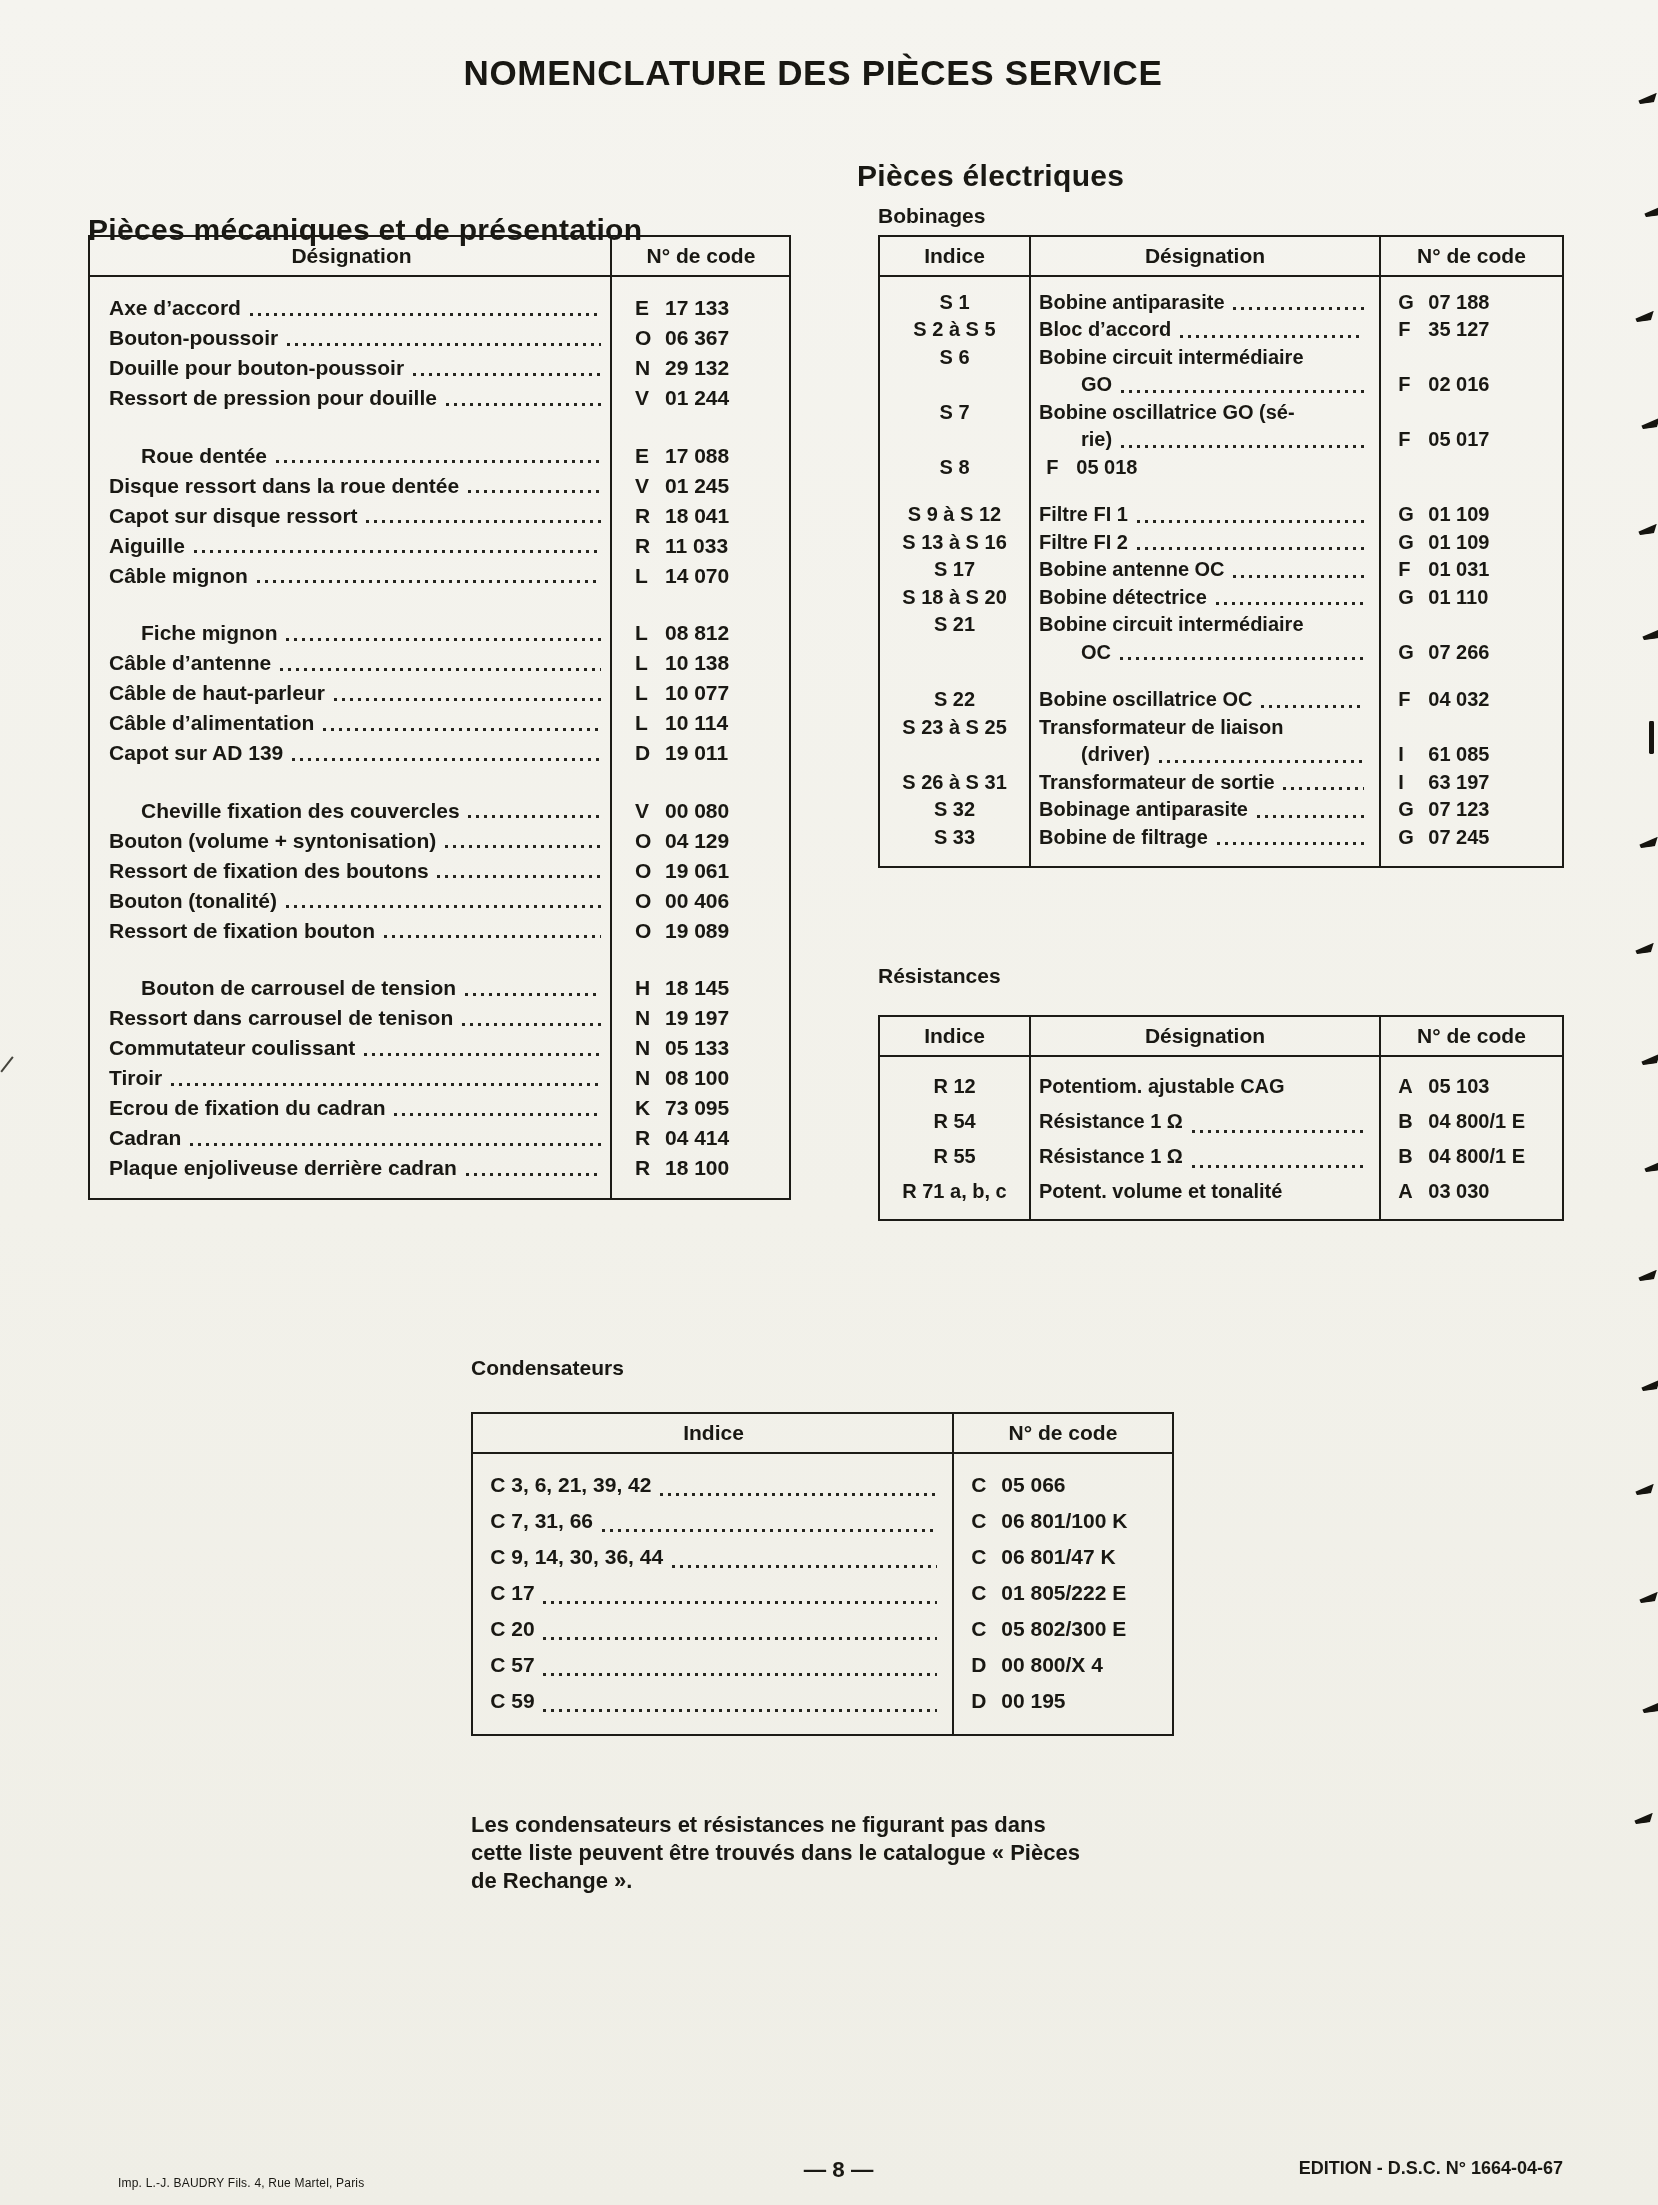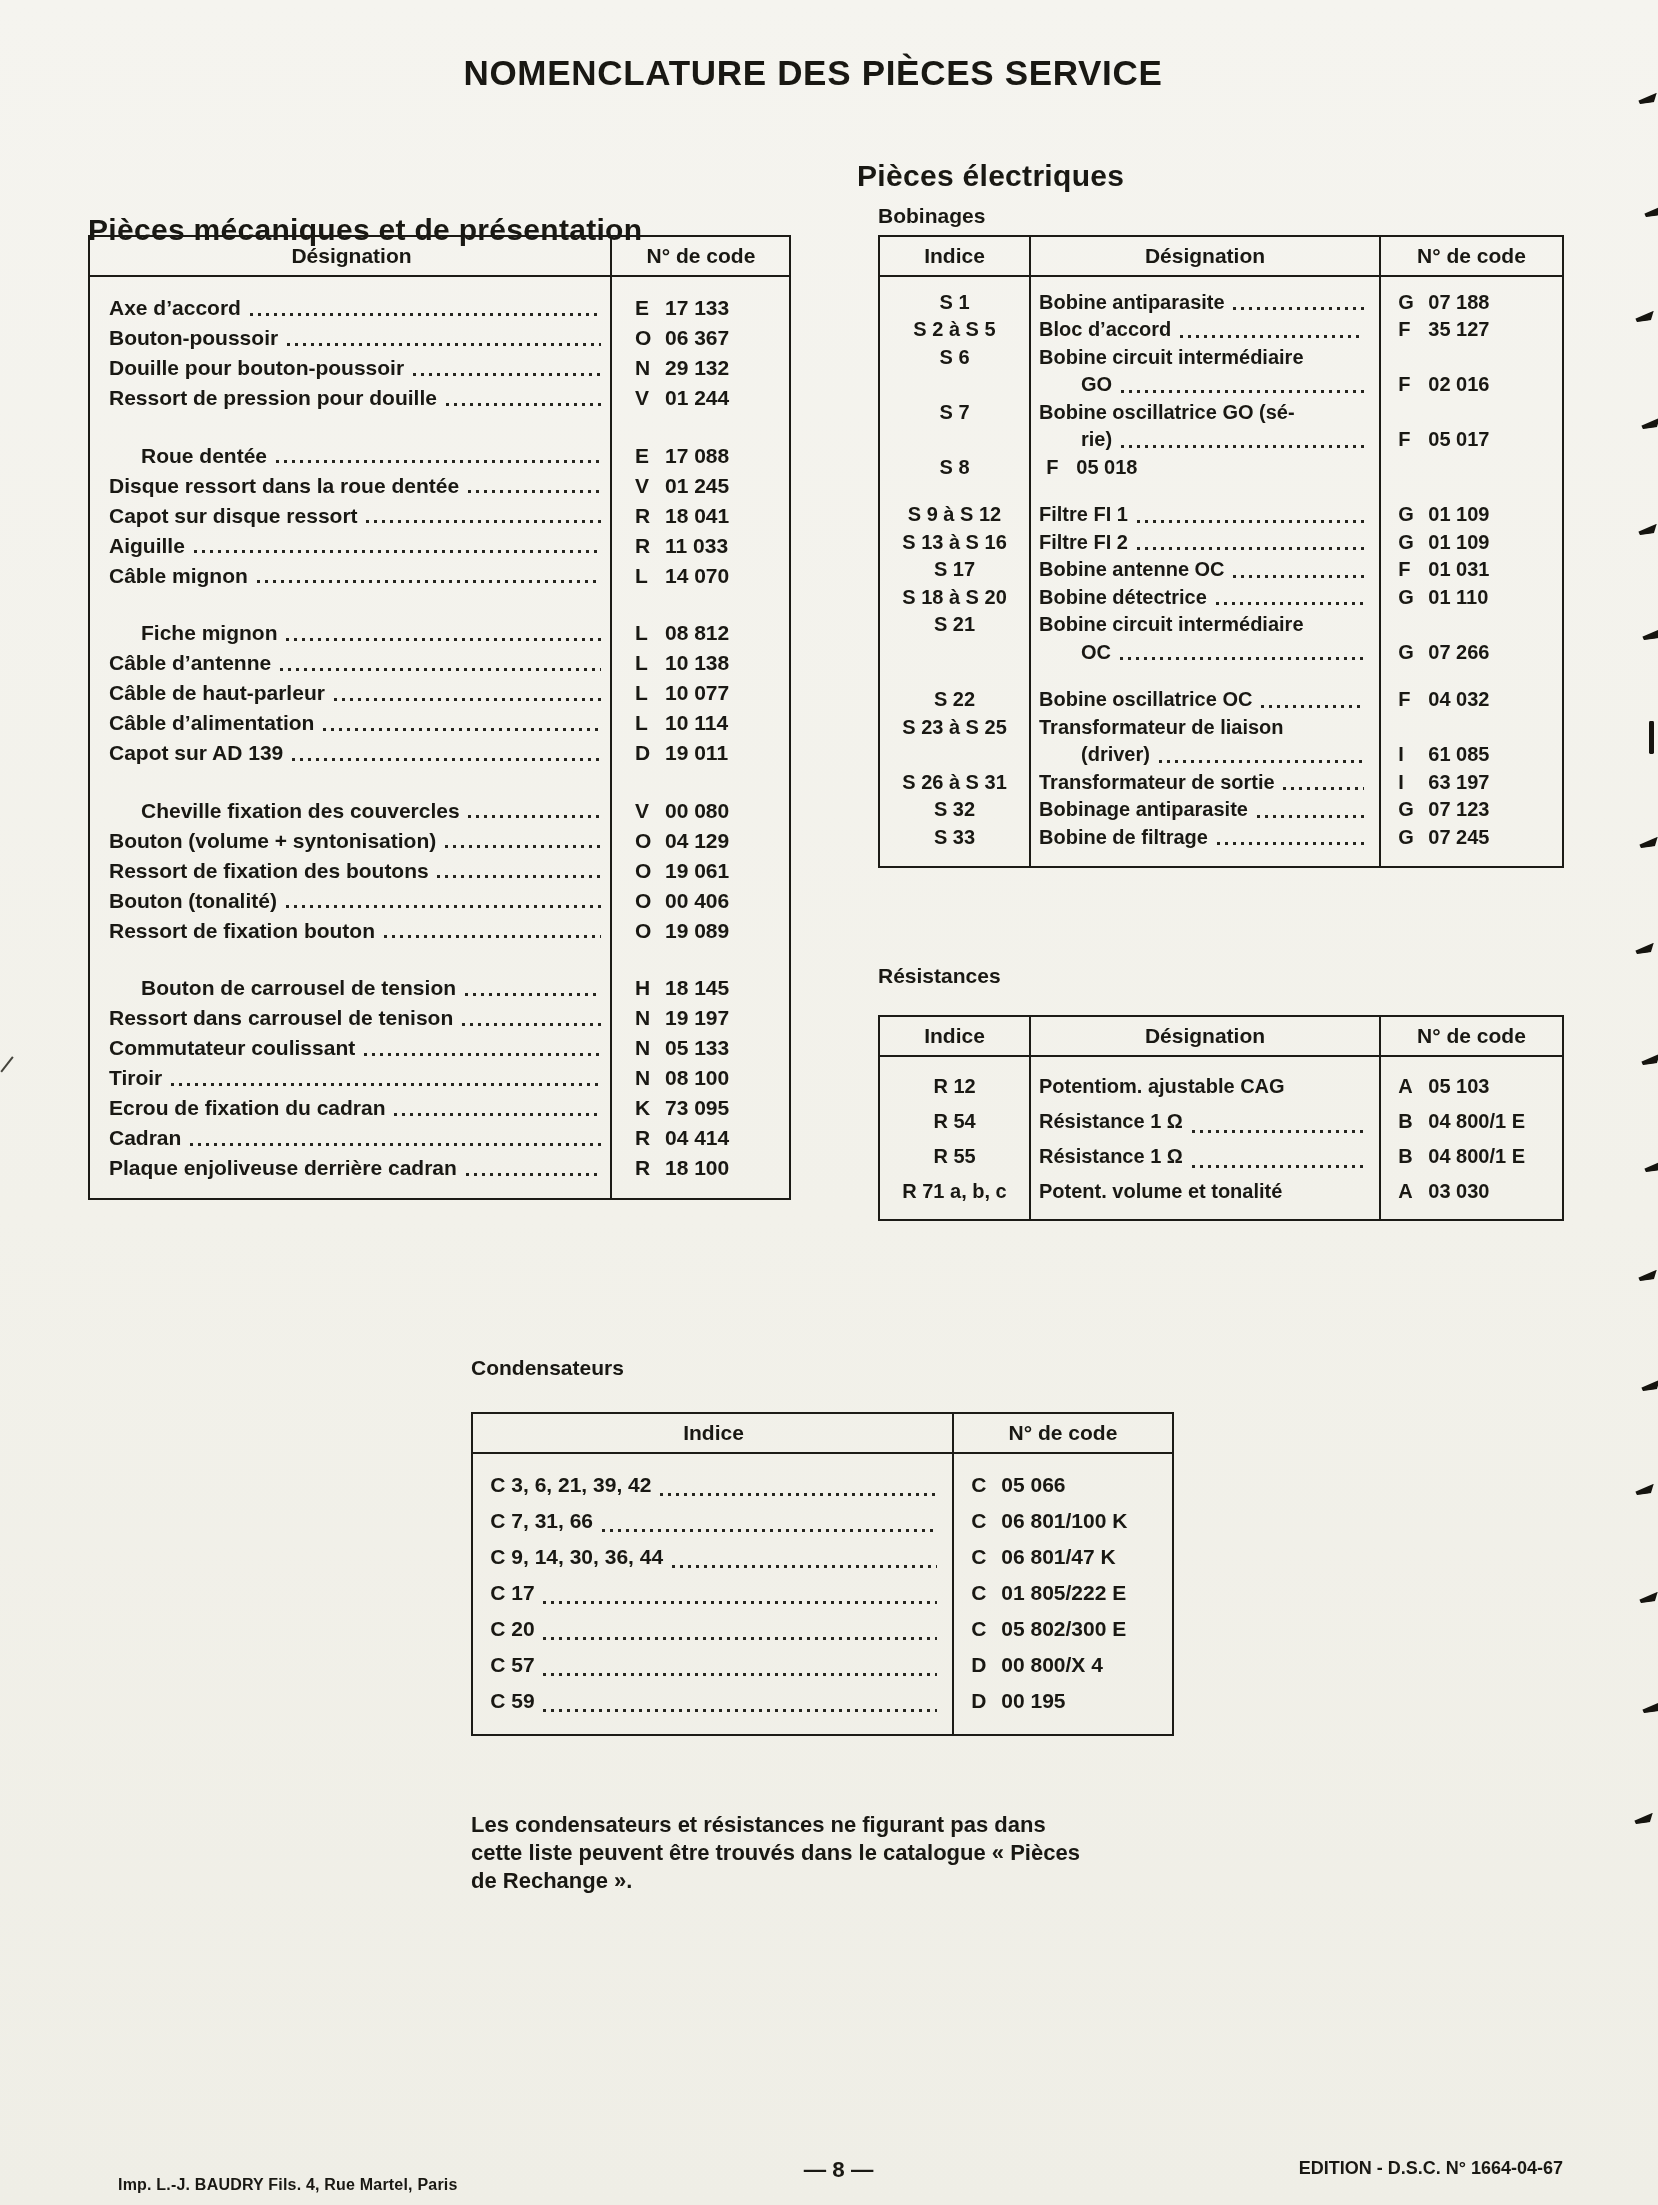--- a/index.html
+++ b/index.html
@@ -62,21 +62,21 @@
   .rrow { display:flex; line-height:35px; }
   .rrow .bcode { line-height:35px; }
 
   .cond-body { padding:13px 0 14.5px; font-size:21px; font-weight:700; }
   .crow { display:flex; line-height:36px; }
   .crow .lbl { padding-left:17.3px; white-space:nowrap; }
 
   .note { position:absolute; left:471px; top:1811px; width:737px;
     font-size:22px; font-weight:700; line-height:28px; }
 
-  .footer-left { position:absolute; left:118px; top:2176px; font-size:16px; font-weight:700; letter-spacing:0.2px; }
+  .footer-left { position:absolute; left:118px; top:2176px; font-size:12px; font-weight:400; letter-spacing:0.2px; }
   .footer-center { position:absolute; left:766px; top:2157px; width:145px; text-align:center;
     font-size:22.4px; font-weight:700; }
   .footer-right { position:absolute; right:95px; top:2158px; font-size:18px; font-weight:600; }
 
   .wedge { position:absolute; width:19.5px; height:9.4px; background:#15140f;
     clip-path:polygon(0 58%,100% 0,78% 100%,8% 100%); transform:rotate(-8deg); }
   .bar-artifact { position:absolute; width:5px; height:33px; background:#15140f; border-radius:1.4px; }
   .slash-artifact { position:absolute; width:2.2px; height:19px; background:#45443c; transform:rotate(38deg); }
 </style>
 </head>

